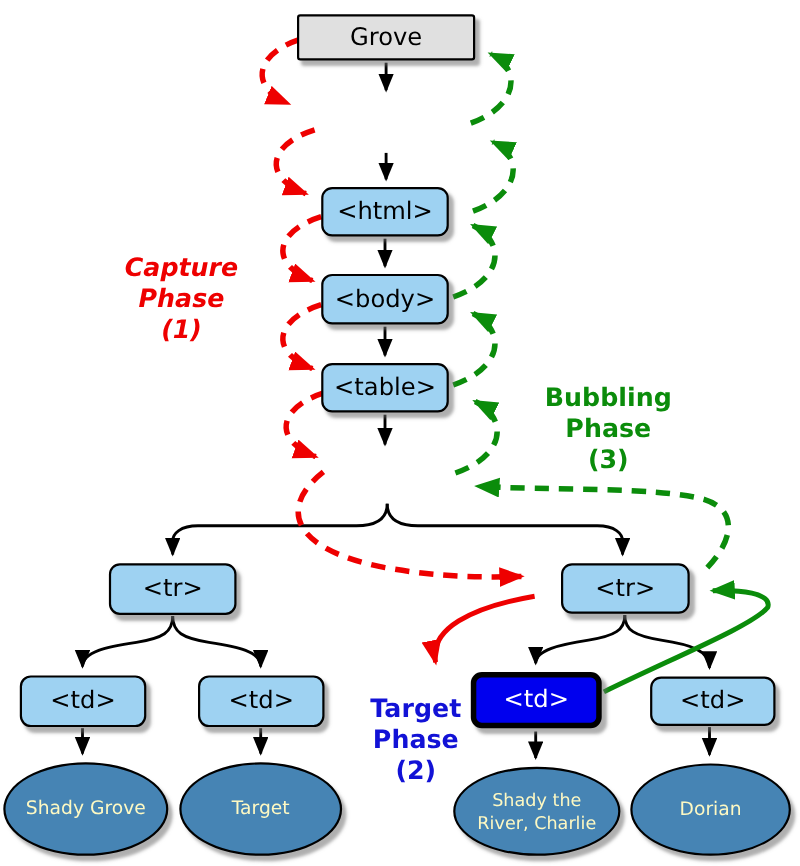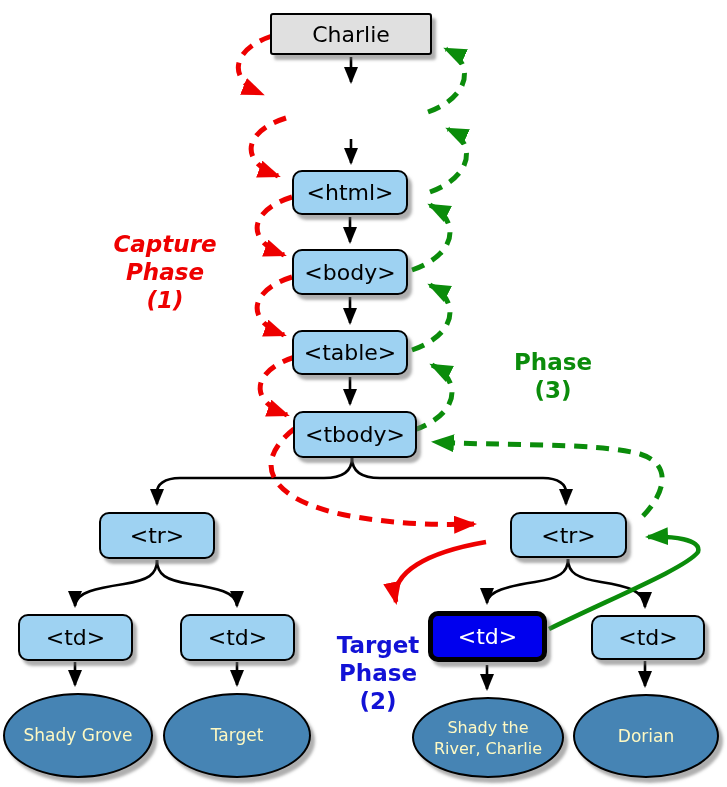--- a/index.html
+++ b/index.html
@@ -103,43 +103,43 @@
     <path class="e-green" marker-end="url(#mG)" d="M430,192 C474,176 476,142 448,129"></path>
     <path class="e-green" marker-end="url(#mG)" d="M412,270 C458,254 460,220 430,205"></path>
     <path class="e-green" marker-end="url(#mG)" d="M412,350 C458,334 460,300 430,285"></path>
     <path class="e-green" marker-end="url(#mG)" d="M414,430 C460,414 462,380 432,365"></path>
     <path class="e-green" marker-end="url(#mG)" d="M643,516 C666,492 672,464 640,454 C596,442 496,446 434,442"></path>
 
     <path class="e-red-solid" marker-end="url(#mR)" d="M486,542 C428,552 390,572 396,602"></path>
     <path class="e-green-solid" marker-end="url(#mG)" d="M549,629 C612,598 686,568 698,552 C702,539 672,536 648,537"></path>
   </svg>
 
-  <div class="node gray" id="n-window">Charlie</div>
+  <div class="node gray" id="n-window">Grove</div>
   <div class="node blue" id="n-html">&lt;html&gt;</div>
   <div class="node blue" id="n-body">&lt;body&gt;</div>
   <div class="node blue" id="n-table">&lt;table&gt;</div>
-  <div class="node blue" id="n-tbody">&lt;tbody&gt;</div>
   <div class="node blue" id="n-tr-left">&lt;tr&gt;</div>
   <div class="node blue" id="n-tr-right">&lt;tr&gt;</div>
   <div class="node blue" id="n-td1">&lt;td&gt;</div>
   <div class="node blue" id="n-td2">&lt;td&gt;</div>
   <div class="node target" id="n-td-target">&lt;td&gt;</div>
   <div class="node blue" id="n-td4">&lt;td&gt;</div>
 
   <div class="oval" id="l-leaf1">Shady Grove</div>
   <div class="oval" id="l-leaf2">Target</div>
   <div class="oval" id="l-leaf3">Shady the River, Charlie</div>
   <div class="oval" id="l-leaf4">Dorian</div>
 
   <div class="phase capture" id="ph-capture">
     <div>Capture</div>
     <div>Phase</div>
     <div>(1)</div>
   </div>
   <div class="phase bubbling" id="ph-bubbling">
+    <div>Bubbling</div>
     <div>Phase</div>
     <div>(3)</div>
   </div>
   <div class="phase target-l" id="ph-target">
     <div>Target</div>
     <div>Phase</div>
     <div>(2)</div>
   </div>
 
 </div>

